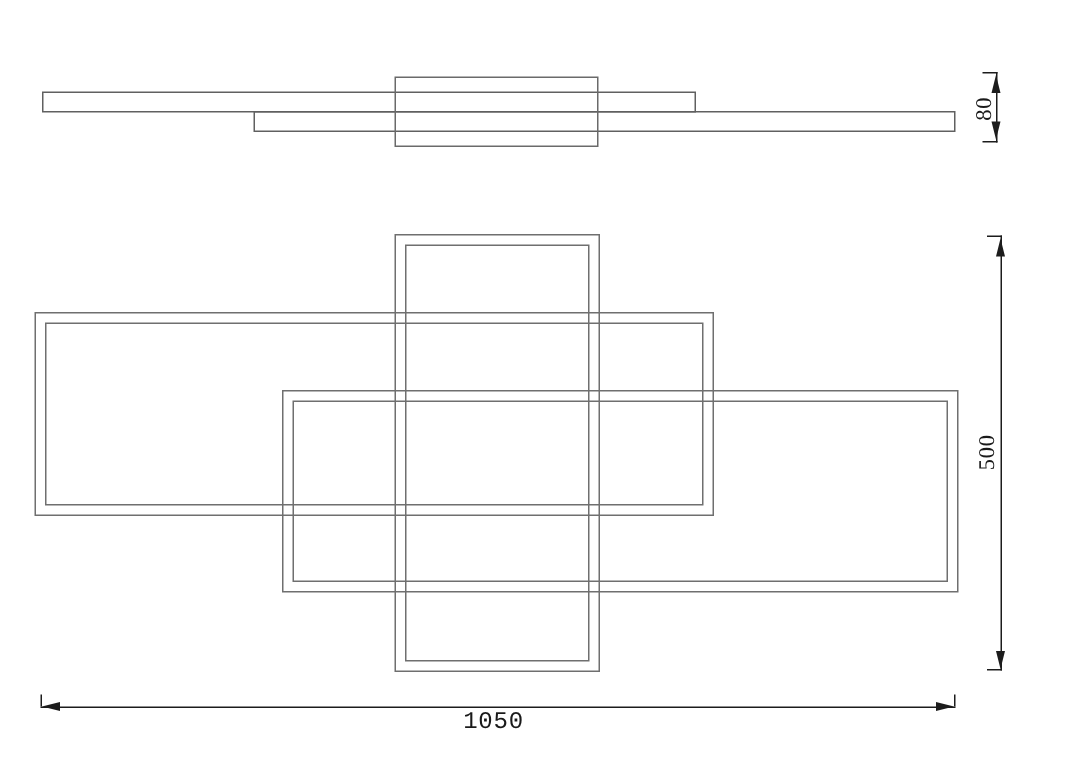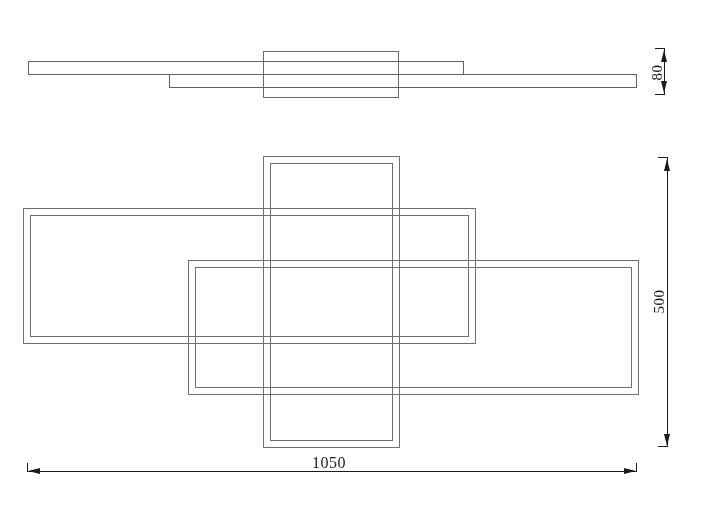--- a/index.html
+++ b/index.html
@@ -96,17 +96,17 @@
       <div class="arr arr-down" style="left:664px; top:304px;"></div>
       <div class="dim-label rot" style="left:634px; top:164px; width:50px; height:15px; font-size:15px;">500</div>
     </div>
 
     <div>
       <div class="tick-v" style="left:27px; top:333px;"></div>
       <div class="tick-v" style="left:636px; top:333px;"></div>
       <div class="dim-line-h" style="left:27px; top:341px; width:610px;"></div>
       <div class="arr arr-left" style="left:28px; top:338px;"></div>
       <div class="arr arr-right" style="left:624px; top:338px;"></div>
-      <div class="dim-label" style="left:301px; top:325px; width:56px; height:16px;">1050</div>
+      <div class="dim-label" style="left:301px; top:344px; width:56px; height:16px;font-family:Liberation Mono, monospace;">1050</div>
     </div>
   </div>
 
 </div>
 
 </body></html>

